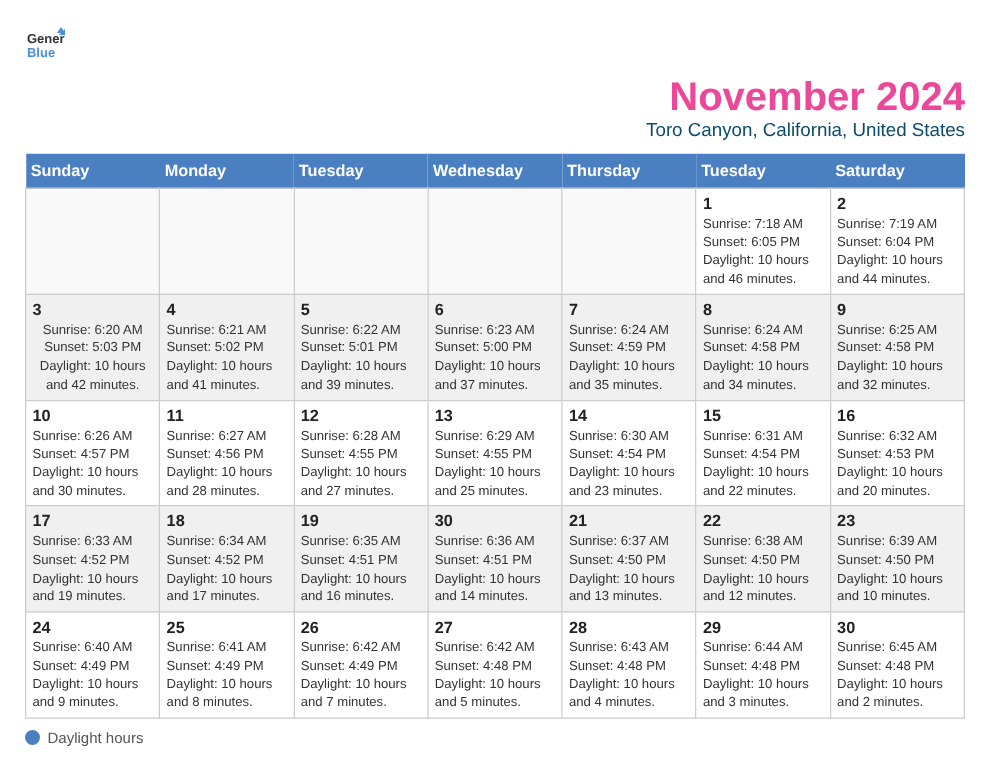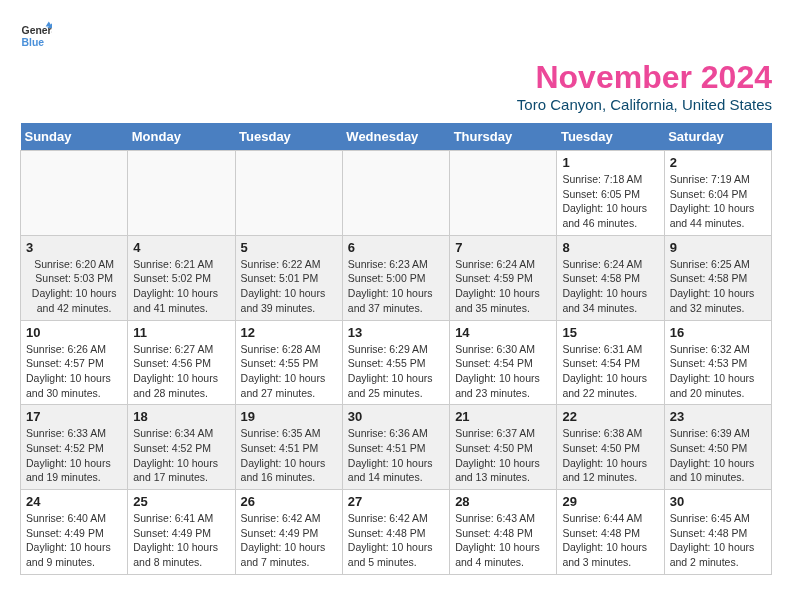--- a/index.html
+++ b/index.html
@@ -317,13 +317,17 @@
           <td>
             <span class="day-num">30</span>
             <div class="day-info" style="white-space: pre-line;">Sunrise: 6:45 AM
 Sunset: 4:48 PM
 Daylight: 10 hours and 2 minutes.</div>
           </td>
         </tr>
       </tbody>
   </table>
 
+  <div class="footer-note">
+    <span class="footer-dot"></span>
+    <span>Daylight hours</span>
+  </div>
 </div>
 
 </body></html>

